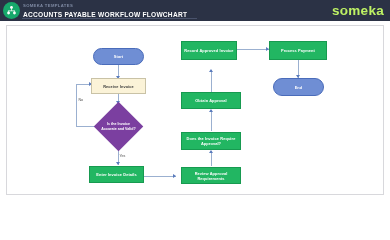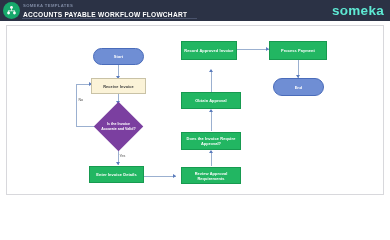--- a/index.html
+++ b/index.html
@@ -74,21 +74,21 @@
     position: absolute;
     left: 22px; bottom: 2px;
     width: 175px; height: 1px;
     background: #49526b;
   }
   .brand {
     position: absolute;
     right: 6px; top: 2px;
     font-size: 13.5px;
     letter-spacing: 0.3px;
-    color: #5eead4;
+    color: #bef264;
     font-weight: bold;
     line-height: 17px;
     white-space: nowrap;
   }
   .brand .brand-o {
     display: inline-block;
     position: relative;
   }
   .brand .brand-o::after {
     content: "";

